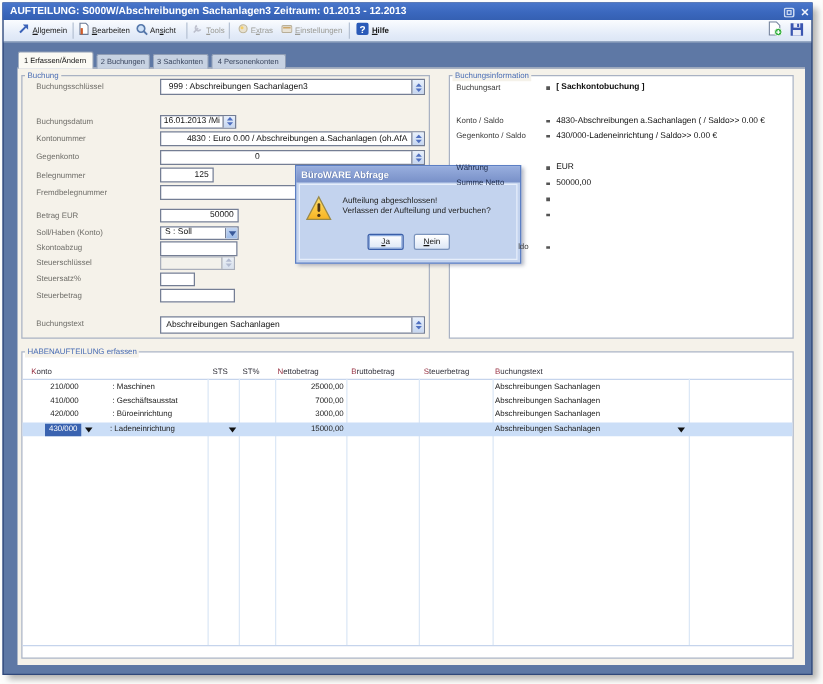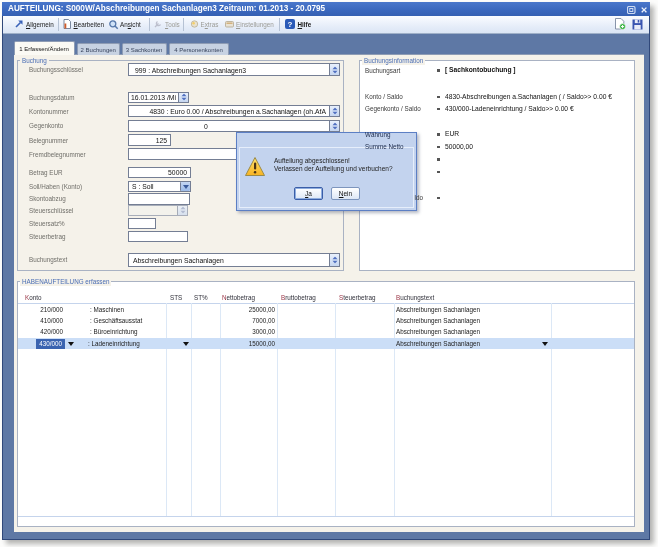--- a/index.html
+++ b/index.html
@@ -34,21 +34,21 @@
 .arrow-dn{position:absolute;width:0;height:0;border:3.5px solid transparent;border-top:4.5px solid #111;}
 #dlg{position:absolute;left:236px;top:132px;width:181px;height:79px;background:#c3d3ee;border:1px solid #5c7fc4;box-shadow:2px 2px 3px rgba(70,80,110,.4);}
 #dlgtitle{position:absolute;left:0;top:0;width:100%;height:13px;background:linear-gradient(#98aede,#7890c8);color:#fff;font-weight:bold;font-size:7.5px;line-height:13px;padding-left:4px;text-shadow:0.5px 0.5px 0 rgba(40,60,110,.5);}
 #dlgbody{position:absolute;left:2px;top:14px;right:2px;bottom:2px;border:1px solid #e6eefb;}
 .dbtn{position:absolute;width:29px;height:13px;background:linear-gradient(#ffffff,#dde7f6);border:1px solid #7d95bd;border-radius:2px;font-size:6.5px;text-align:center;line-height:11px;color:#111;}
 .dbtn.foc{border:1px solid #3a5ea8;box-shadow:0 0 0 1px #8fadde inset;}
 </style>
 </head>
 <body>
 <div id="win"></div>
-<div id="titlebar">AUFTEILUNG: S000W/Abschreibungen Sachanlagen3 Zeitraum: 01.2013 - 20.0795</div>
+<div id="titlebar">AUFTEILUNG: S000W/Abschreibungen Sachanlagen3 Zeitraum: 01.2013 - 12.2013</div>
 <div class="abs" style="left:627px;top:5.5px;line-height:0;"><svg width="9" height="8">
       <rect x="0.5" y="0.5" width="7.5" height="7" rx="1.5" fill="none" stroke="#ccdaf2" stroke-width="1.2"></rect>
       <rect x="2.8" y="2.5" width="3" height="3" fill="none" stroke="#ccdaf2" stroke-width="1"></rect>
     </svg></div>
 <div class="abs" style="left:639.5px;top:4.5px;width:9px;height:10px;color:#f0f4fc;font-size:8.5px;font-weight:bold;line-height:10px;text-align:center;">✕</div>
 <div id="toolbar">
   <div class="mi" style="left:12px;"><svg width="8" height="8" style="vertical-align:-1px">
         <path d="M1 7 L5.5 2.5" stroke="#3a62b8" stroke-width="1.6" fill="none"></path>
         <path d="M7.5 0.5 H3.2 L7.5 4.8 z" fill="#3a62b8"></path>
       </svg></div>
@@ -255,20 +255,21 @@
 <div class="abs" style="left:36px;top:338.5px;width:29px;height:10px;background:#3a63b0;"></div>
 <div class="cell" style="left:36px;top:340px;width:26px;text-align:right;color:#fff;">430/000</div>
 <div class="arrow-dn" style="left:68px;top:341.5px;"></div>
 <div class="cell" style="left:88px;top:340px;">: Ladeneinrichtung</div>
 <div class="arrow-dn" style="left:183px;top:341.5px;"></div>
 <div class="cell" style="left:220px;top:340px;width:55px;text-align:right;">15000,00</div>
 <div class="cell" style="left:396px;top:340px;">Abschreibungen Sachanlagen</div>
 <div class="arrow-dn" style="left:542px;top:341.5px;"></div>
 
 <div id="dlg">
+  <div id="dlgtitle">BüroWARE Abfrage</div>
   <div id="dlgbody"></div>
   <svg class="abs" style="left:7px;top:23px;" width="22" height="22" viewBox="0 0 22 22">
       <defs>
         <linearGradient id="wg" x1="0" y1="0" x2="0" y2="1">
           <stop offset="0" stop-color="#ffe06a"></stop>
           <stop offset="1" stop-color="#f7b322"></stop>
         </linearGradient>
       </defs>
       <path d="M11 1.5 L20.5 19.5 H1.5 z" fill="url(#wg)" stroke="#9a8a4a" stroke-width="1"></path>
       <rect x="10" y="6.5" width="2.2" height="7" rx="1.1" fill="#4a3214"></rect>

